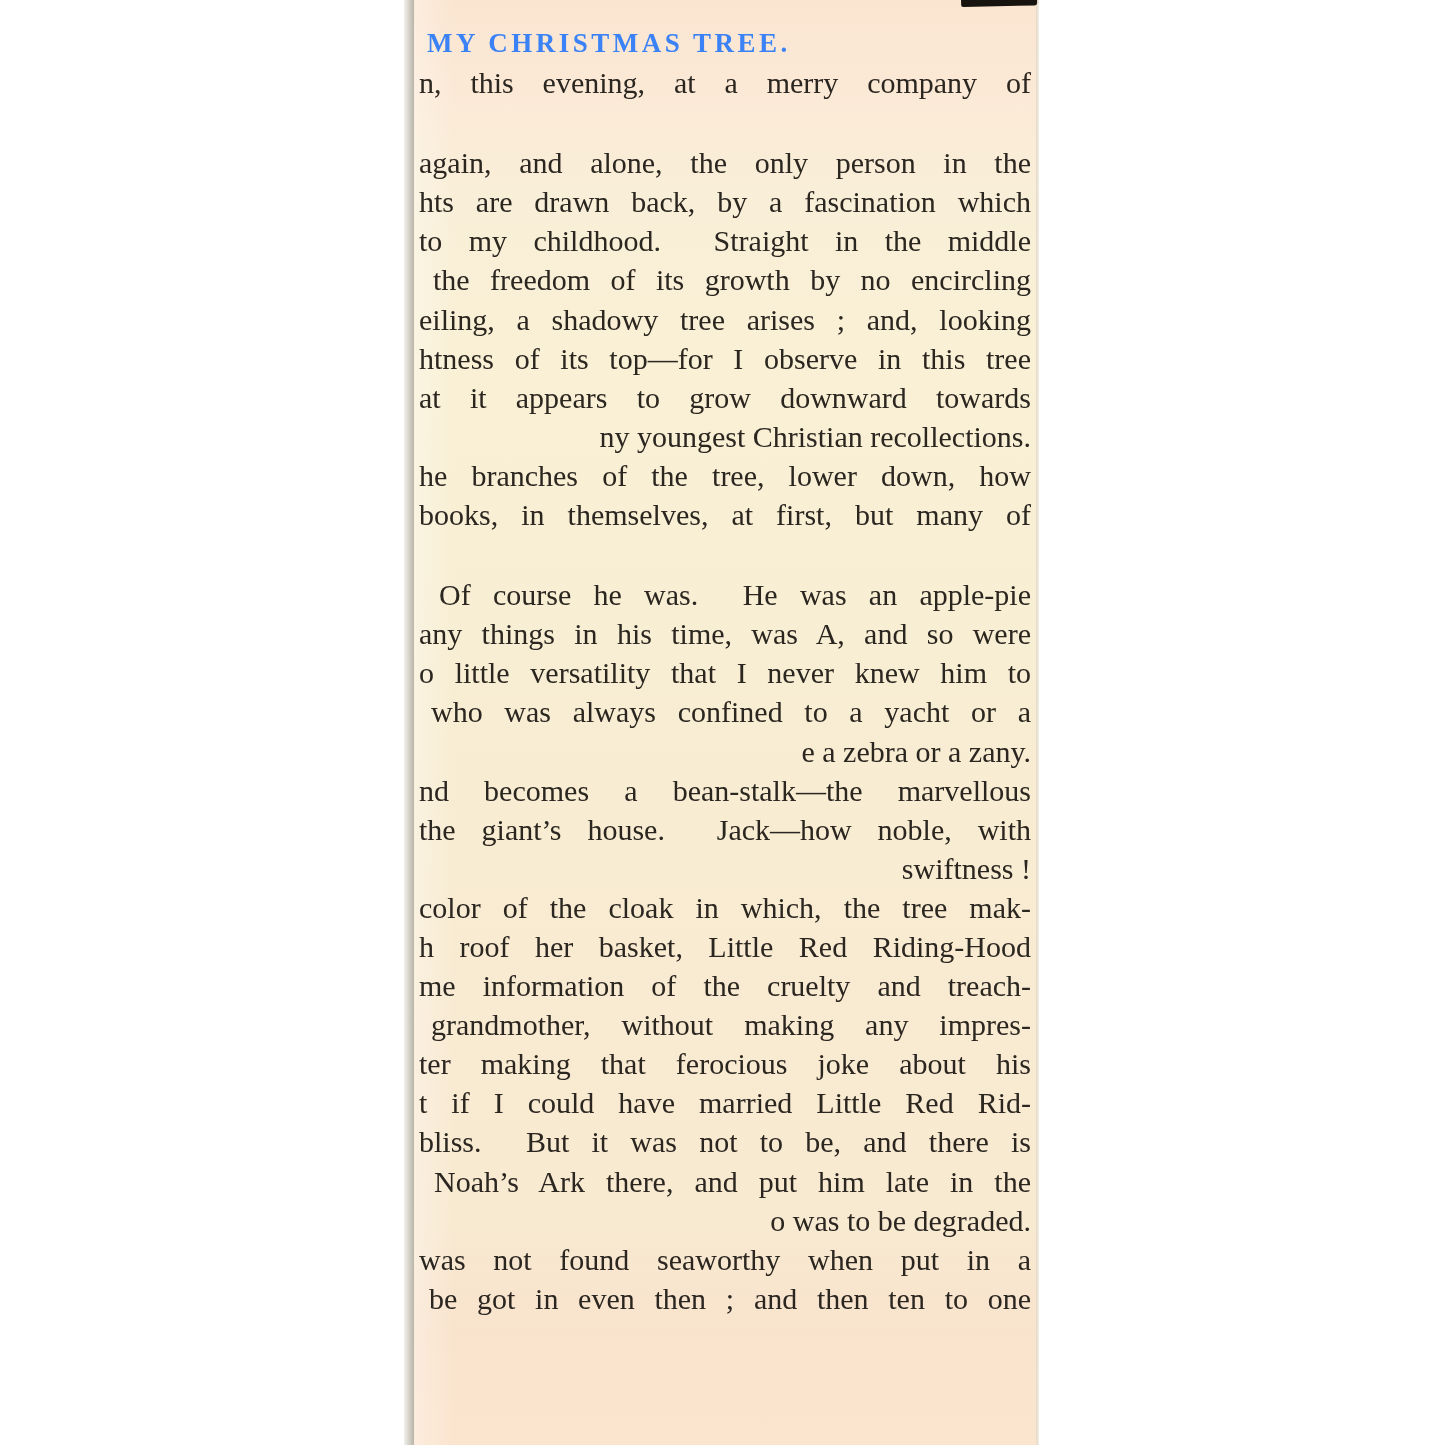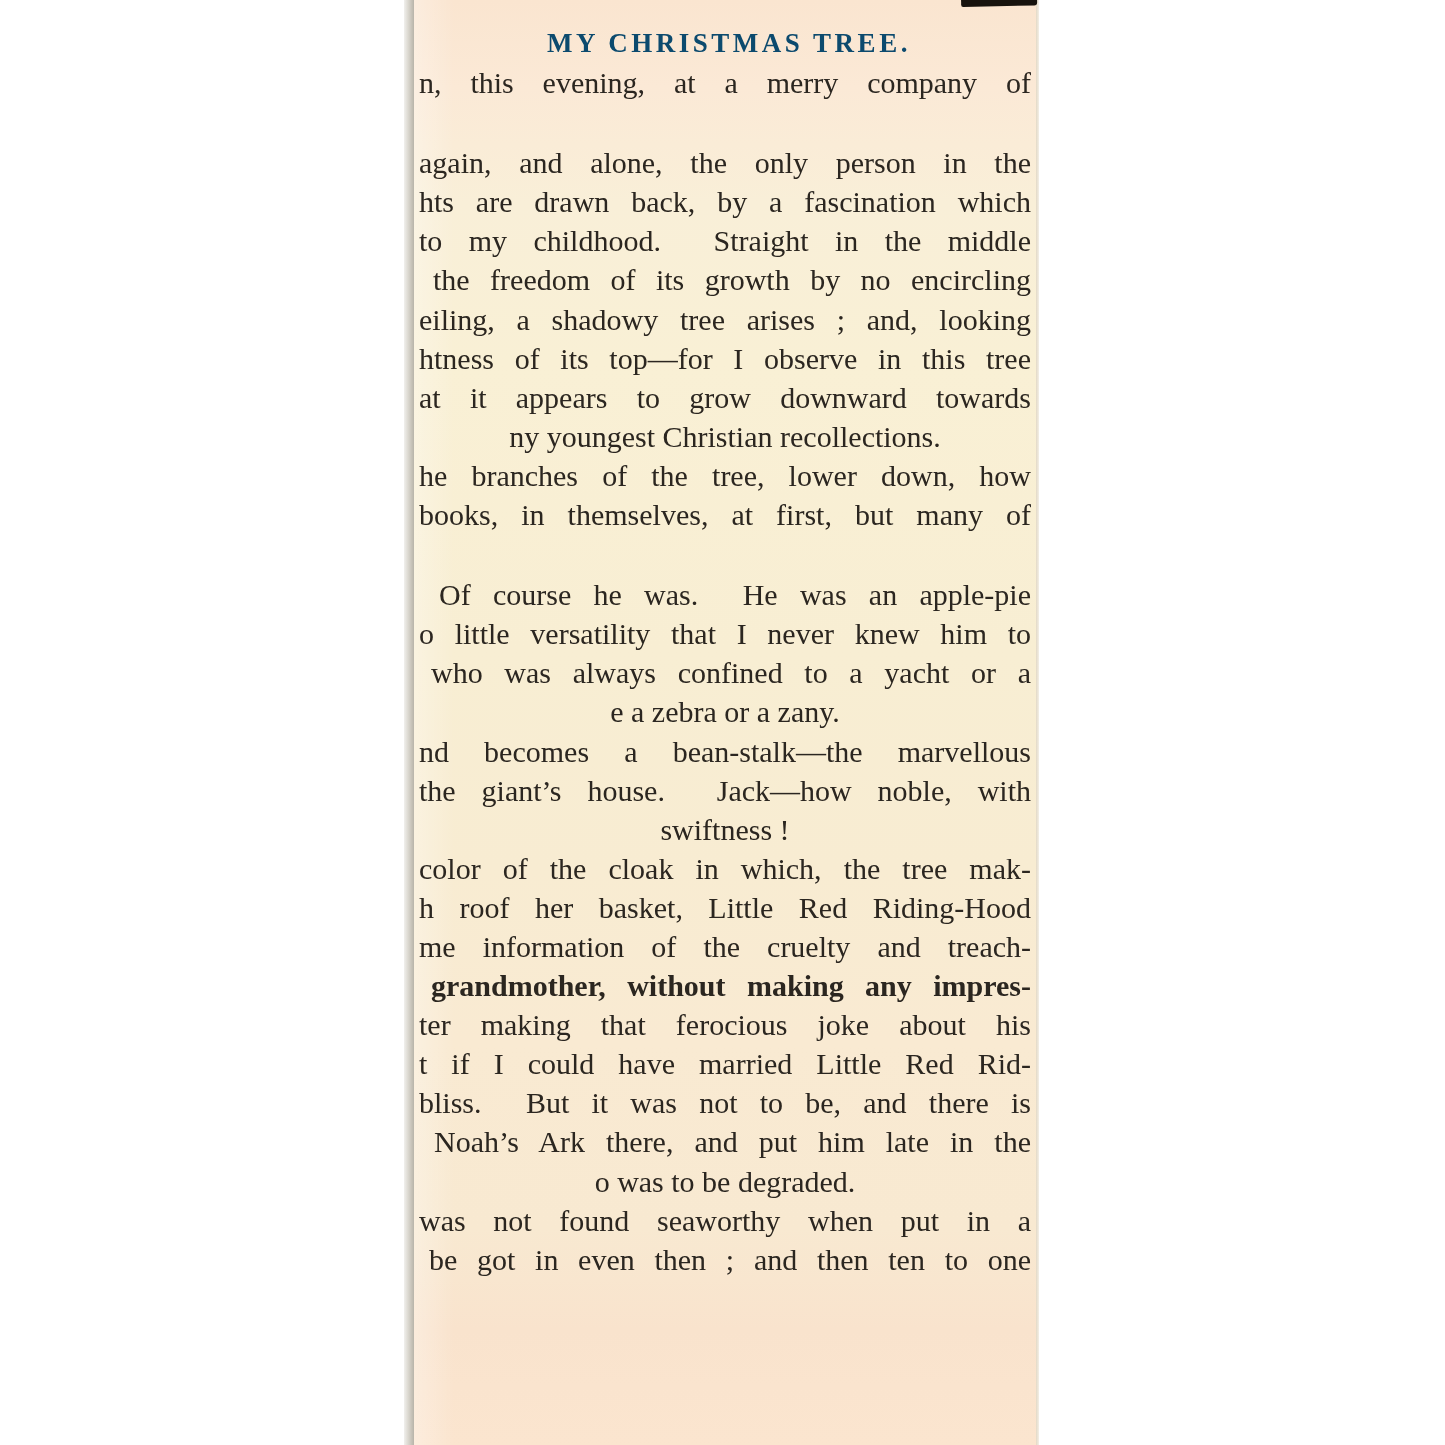--- a/index.html
+++ b/index.html
@@ -33,24 +33,24 @@
     border-radius:0 0 3px 2px;
   }
   .text-column{
     position:absolute;left:419px;top:24px;width:612px;
     color:#2b2620;font-size:30px;line-height:39.1px;
   }
   .line{
     height:39.1px;overflow:hidden;
     text-align:justify;text-align-last:justify;
   }
-  .line.short{text-align:center;text-align-last:auto;}
+  .line.short{text-align:right;text-align-last:auto;}
   .heading{
     height:39.1px;font-size:27px;font-weight:600;letter-spacing:3.5px;
-    padding-left:8px;white-space:nowrap;color:#0c4a6e;text-align:center;
+    padding-left:8px;white-space:nowrap;color:#3b82f6;
   }
   .paragraph-gap{height:41px;}
 </style>
 </head>
 <body>
 
 <div class="torn-edge"></div>
 <div class="paper"></div>
 <div class="paper-right-edge"></div>
 <div class="ink-mark"></div>
@@ -64,30 +64,31 @@
     <div class="line">to my childhood.&nbsp; Straight in the middle</div>
     <div class="line" style="padding-left: 14px;">the freedom of its growth by no encircling</div>
     <div class="line">eiling, a shadowy tree arises ; and, looking</div>
     <div class="line">htness of its top—for I observe in this tree</div>
     <div class="line">at it appears to grow downward towards</div>
     <div class="line short">ny youngest Christian recollections.</div>
     <div class="line">he branches of the tree, lower down, how</div>
     <div class="line">books, in themselves, at first, but many of</div>
     <div class="paragraph-gap"></div>
     <div class="line" style="padding-left: 20px;">Of course he was.&nbsp; He was an apple-pie</div>
+    <div class="line">any things in his time, was A, and so were</div>
     <div class="line">o little versatility that I never knew him to</div>
     <div class="line" style="padding-left: 12px;">who was always confined to a yacht or a</div>
     <div class="line short">e a zebra or a zany.</div>
     <div class="line">nd becomes a bean-stalk—the marvellous</div>
     <div class="line">the giant’s house.&nbsp; Jack—how noble, with</div>
     <div class="line short">swiftness !</div>
     <div class="line">color of the cloak in which, the tree mak-</div>
     <div class="line">h roof her basket, Little Red Riding-Hood</div>
     <div class="line">me information of the cruelty and treach-</div>
-    <div class="line" style="padding-left: 12px; font-weight: bold;">grandmother, without making any impres-</div>
+    <div class="line" style="padding-left: 12px;">grandmother, without making any impres-</div>
     <div class="line">ter making that ferocious joke about his</div>
     <div class="line">t if I could have married Little Red Rid-</div>
     <div class="line">bliss.&nbsp; But it was not to be, and there is</div>
     <div class="line" style="padding-left: 15px;">Noah’s Ark there, and put him late in the</div>
     <div class="line short">o was to be degraded.</div>
     <div class="line">was not found seaworthy when put in a</div>
     <div class="line" style="padding-left: 10px;">be got in even then ; and then ten to one</div>
   </div>
 
 </body></html>

